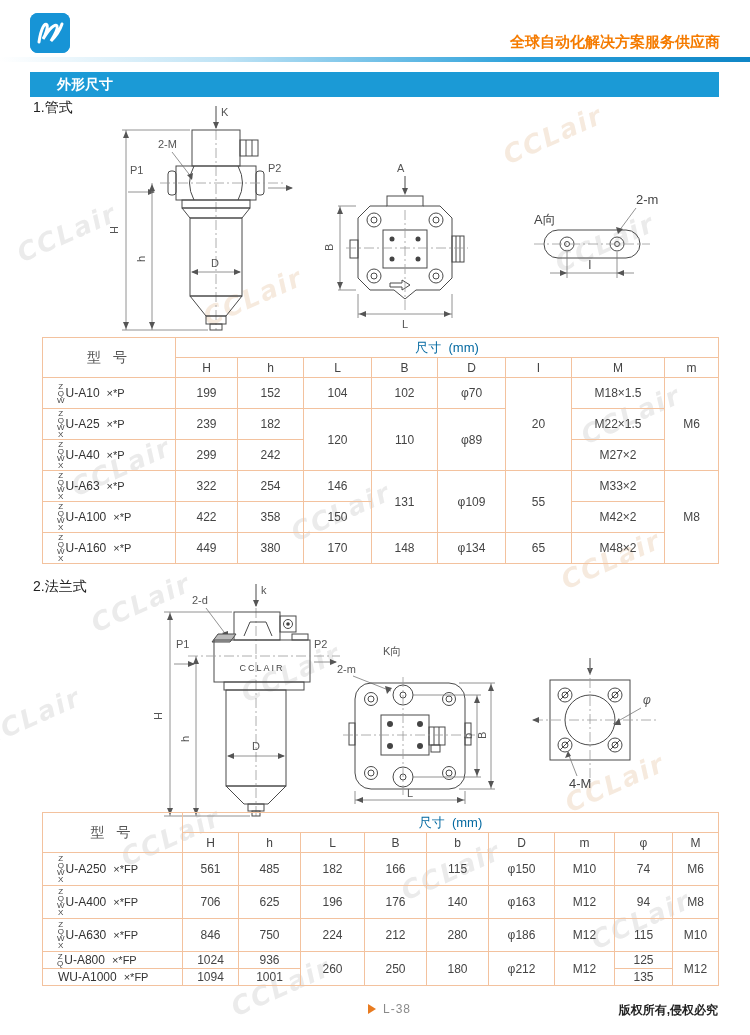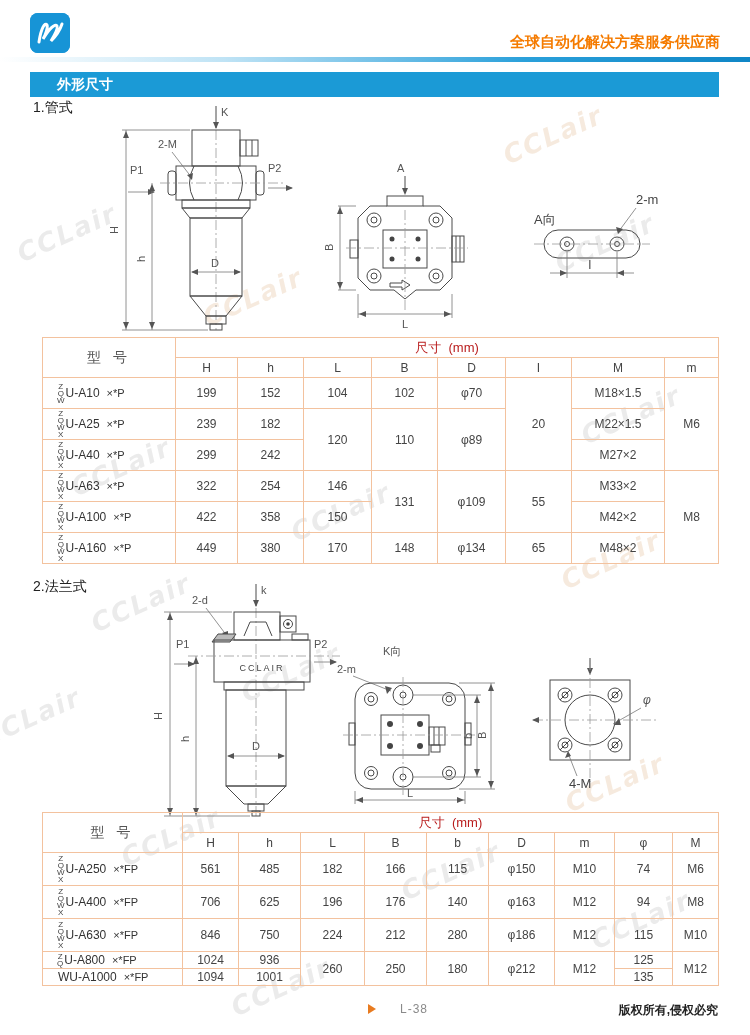--- a/index.html
+++ b/index.html
@@ -19,40 +19,40 @@
   .hdr-line{position:absolute;left:0;top:57px;width:750px;height:5px;
             background:linear-gradient(90deg,#ffffff 0%,#bfe3f5 30%,#2aa0da 70%,#0f86c6 100%);}
   .sec-bar{position:absolute;left:30px;top:72px;width:689px;height:25px;background:#1b9ad6;}
   .sec-bar span{display:block;color:#fff;font-size:14px;font-weight:bold;line-height:25px;padding-left:27px;}
   .sec-label{position:absolute;font-size:14px;color:#222;}
   
   table{border-collapse:collapse;table-layout:fixed;position:absolute;left:42px;background:transparent;}
   td,th{border:1px solid #f3c29e;text-align:center;vertical-align:middle;
         font-size:12px;font-weight:normal;color:#444;padding:0;}
   .t-model-h{font-size:14px;color:#555;letter-spacing:4px;}
-  .t-size-h{font-size:13px;color:#b91c1c;}
+  .t-size-h{font-size:13px;color:#0369a1;}
   .model-cell{text-align:left;}
   .model-inner{display:flex;align-items:center;padding-left:14px;}
   .mstack{white-space:pre-line;font-size:8px;line-height:7px;text-align:center;color:#444;}
   .mname{font-size:12px;margin-left:1px;color:#333;}
   .msuf{font-size:11px;margin-left:7px;color:#333;}
   
   svg{position:absolute;overflow:visible;}
   svg text{font-family:"Liberation Sans","DejaVu Sans",sans-serif;font-size:11px;fill:#555;}
   .ln{stroke:#4a4a4a;stroke-width:1;fill:none;}
   .lnf{stroke:#4a4a4a;stroke-width:1;fill:#fff;}
   .cl{stroke:#999;stroke-width:0.8;fill:none;stroke-dasharray:10 3 2 3;}
   .dim{stroke:#777;stroke-width:0.8;fill:none;}
   .ah{fill:#555;stroke:none;}
   .dot{fill:#444;stroke:none;}
   
   .footer-page{position:absolute;left:368px;top:1002px;display:flex;align-items:center;}
   .tri{width:0;height:0;border-left:8px solid #e87b20;border-top:5px solid transparent;
        border-bottom:5px solid transparent;display:inline-block;}
-  .pg{font-size:12px;color:#8a8a8a;margin-left:24px;letter-spacing:1px;}
+  .pg{font-size:12px;color:#8a8a8a;margin-left:7px;letter-spacing:1px;}
   .copyright{position:absolute;right:32px;top:1002px;font-size:12px;font-weight:bold;color:#222;}
 </style>
 </head>
 <body>
 
 <div id="page">
 
   <span class="wm wm-t" style="left:500px;top:120px">CCLair</span>
   <span class="wm wm-g" style="left:14px;top:218px">CCLair</span>
   <span class="wm wm-g" style="left:552px;top:228px">CCLair</span>

